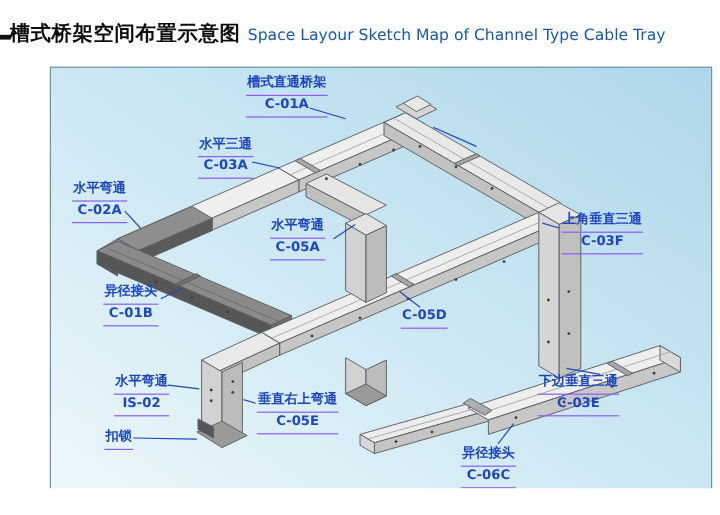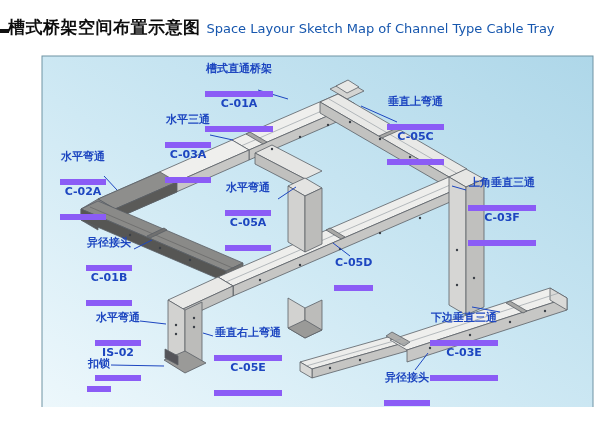--- a/index.html
+++ b/index.html
@@ -3,21 +3,21 @@
 <meta charset="utf-8">
 <style>
   html,body{margin:0;padding:0;background:#ffffff;font-family:"DejaVu Sans","Liberation Sans",sans-serif;}
   #stage{position:relative;width:600px;height:407px;background:#ffffff;overflow:hidden;}
   .title-row{position:absolute;left:8px;top:16px;white-space:nowrap;z-index:4;}
   .title-dash{position:absolute;left:0;top:29px;width:9px;height:4px;background:#111;z-index:4;}
   .title-zh{font-size:17px;font-weight:bold;color:#0d0d0d;letter-spacing:0.5px;}
   .title-en{font-size:13px;color:#1757ae;margin-left:6px;}
   #diagram-svg{position:absolute;left:0;top:0;z-index:1;}
   .lbl{position:absolute;color:#1d46c0;font-weight:bold;font-size:11px;line-height:1.25;text-align:center;z-index:3;}
-  .lbl span{display:block;border-bottom:6px solid #8b5cf6;padding:0 1px 15px;}
+  .lbl span{display:block;border-bottom:1px solid #8b5cf6;padding:0 1px 3px;}
 </style>
 </head>
 <body>
 
 <div id="stage">
 
   <div class="title-dash"></div>
   <div class="title-row">
     <span class="title-zh">槽式桥架空间布置示意图</span><span class="title-en">Space Layour Sketch Map of Channel Type Cable Tray</span>
   </div>
@@ -150,24 +150,20 @@
       <line x1="111" y1="365" x2="164" y2="366"></line>
       <line x1="500" y1="312" x2="472" y2="307"></line>
       <line x1="415" y1="370" x2="428" y2="353"></line>
     </g>
   </svg>
 
   <div class="lbl" style="left:205px;top:62px">
       <span>槽式直通桥架</span>
       <span>C-01A</span>
     </div>
-  <div class="lbl" style="left:387px;top:95px">
-      <span>垂直上弯通</span>
-      <span>C-05C</span>
-    </div>
   <div class="lbl" style="left:165px;top:113px">
       <span>水平三通</span>
       <span>C-03A</span>
     </div>
   <div class="lbl" style="left:60px;top:150px">
       <span>水平弯通</span>
       <span>C-02A</span>
     </div>
   <div class="lbl" style="left:225px;top:181px">
       <span>水平弯通</span>
@@ -188,21 +184,21 @@
       <span>水平弯通</span>
       <span>IS-02</span>
     </div>
   <div class="lbl" style="left:214px;top:326px">
       <span>垂直右上弯通</span>
       <span>C-05E</span>
     </div>
   <div class="lbl" style="left:87px;top:357px">
       <span>扣锁</span>
     </div>
-  <div class="lbl" style="left:430px;top:311px">
+  <div class="lbl" style="left:448px;top:311px">
       <span>下边垂直三通</span>
       <span>C-03E</span>
     </div>
   <div class="lbl" style="left:384px;top:371px">
       <span>异径接头</span>
       <span>C-06C</span>
     </div>
 
 </div>
 

